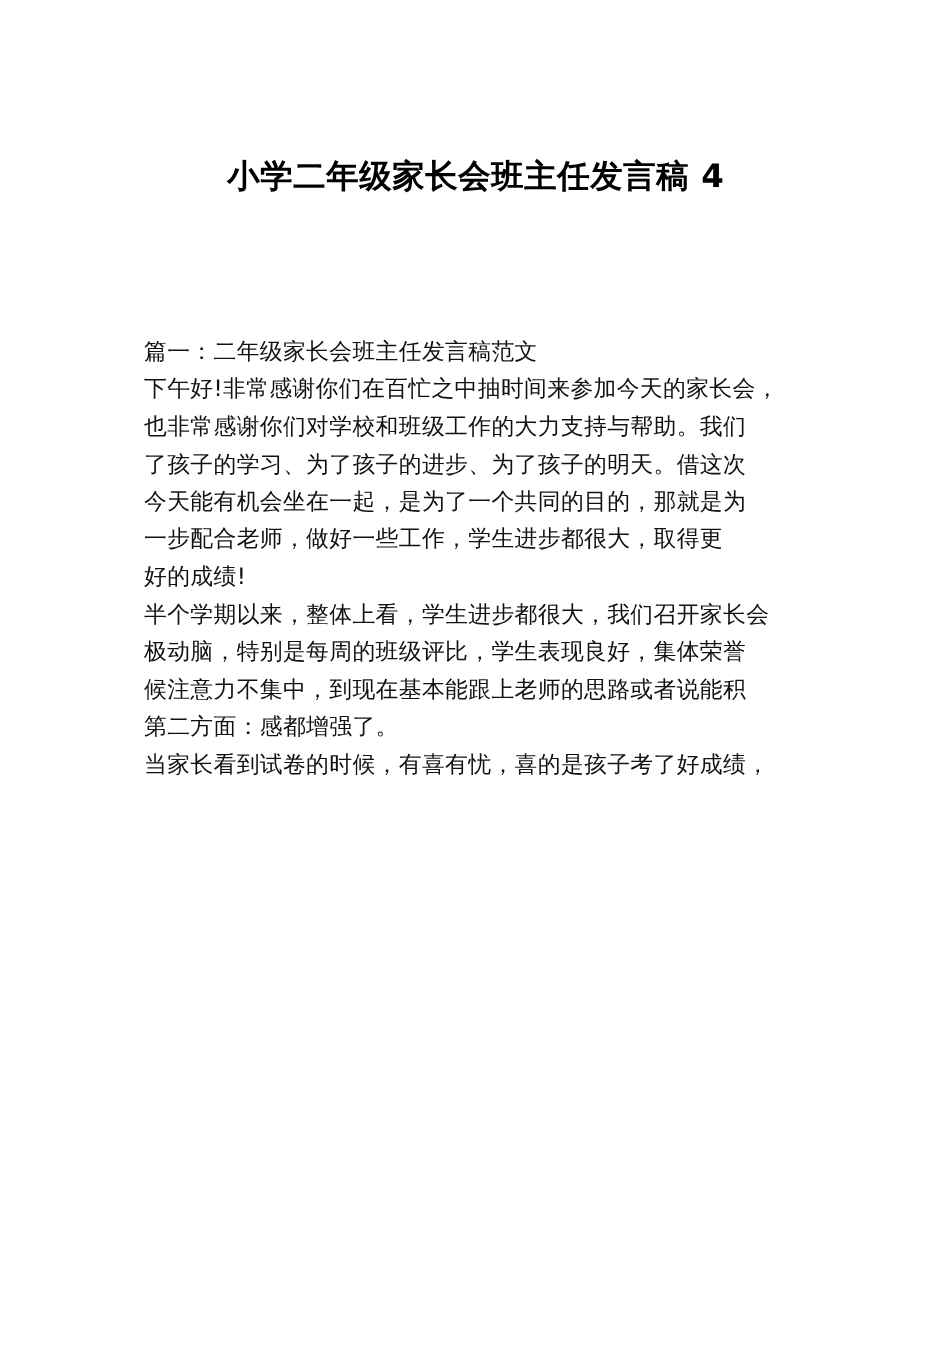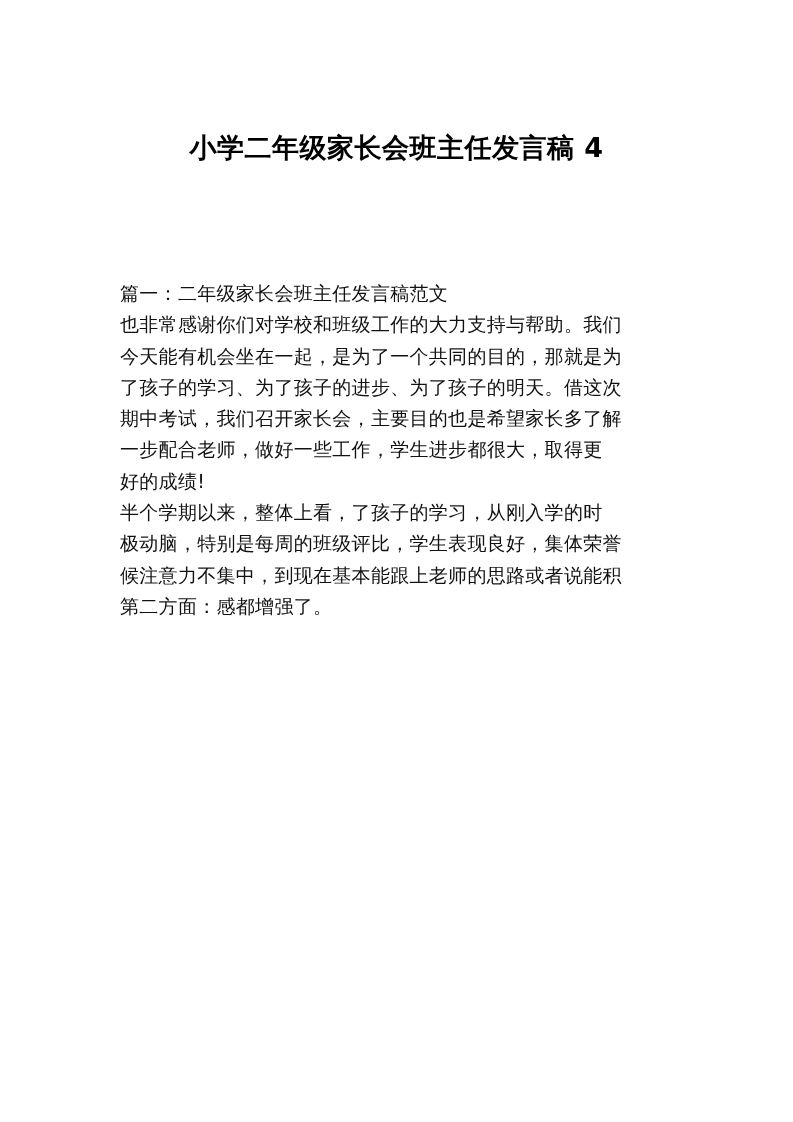--- a/index.html
+++ b/index.html
@@ -22,24 +22,25 @@
       letter-spacing: 0.3px;
     }
   </style>
 </head>
 <body>
 
 <div class="page">
   <div class="title">小学二年级家长会班主任发言稿 4</div>
   <div class="body">
     <div class="line">篇一：二年级家长会班主任发言稿范文</div>
+    <div class="line">下午好!非常感谢你们在百忙之中抽时间来参加今天的家长会，</div>
     <div class="line">也非常感谢你们对学校和班级工作的大力支持与帮助。我们</div>
+    <div class="line">了孩子的学习、为了孩子的进步、为了孩子的明天。借这次</div>
     <div class="line">今天能有机会坐在一起，是为了一个共同的目的，那就是为</div>
-    <div class="line">了孩子的学习、为了孩子的进步、为了孩子的明天。借这次</div>
-    <div class="line">期中考试，我们召开家长会，主要目的也是希望家长多了解</div>
     <div class="line">一步配合老师，做好一些工作，学生进步都很大，取得更</div>
     <div class="line">好的成绩!</div>
-    <div class="line">半个学期以来，整体上看，了孩子的学习，从刚入学的时</div>
+    <div class="line">半个学期以来，整体上看，学生进步都很大，我们召开家长会</div>
     <div class="line">极动脑，特别是每周的班级评比，学生表现良好，集体荣誉</div>
     <div class="line">候注意力不集中，到现在基本能跟上老师的思路或者说能积</div>
     <div class="line">第二方面：感都增强了。</div>
+    <div class="line">当家长看到试卷的时候，有喜有忧，喜的是孩子考了好成绩，</div>
   </div>
 </div>
 
 </body></html>

